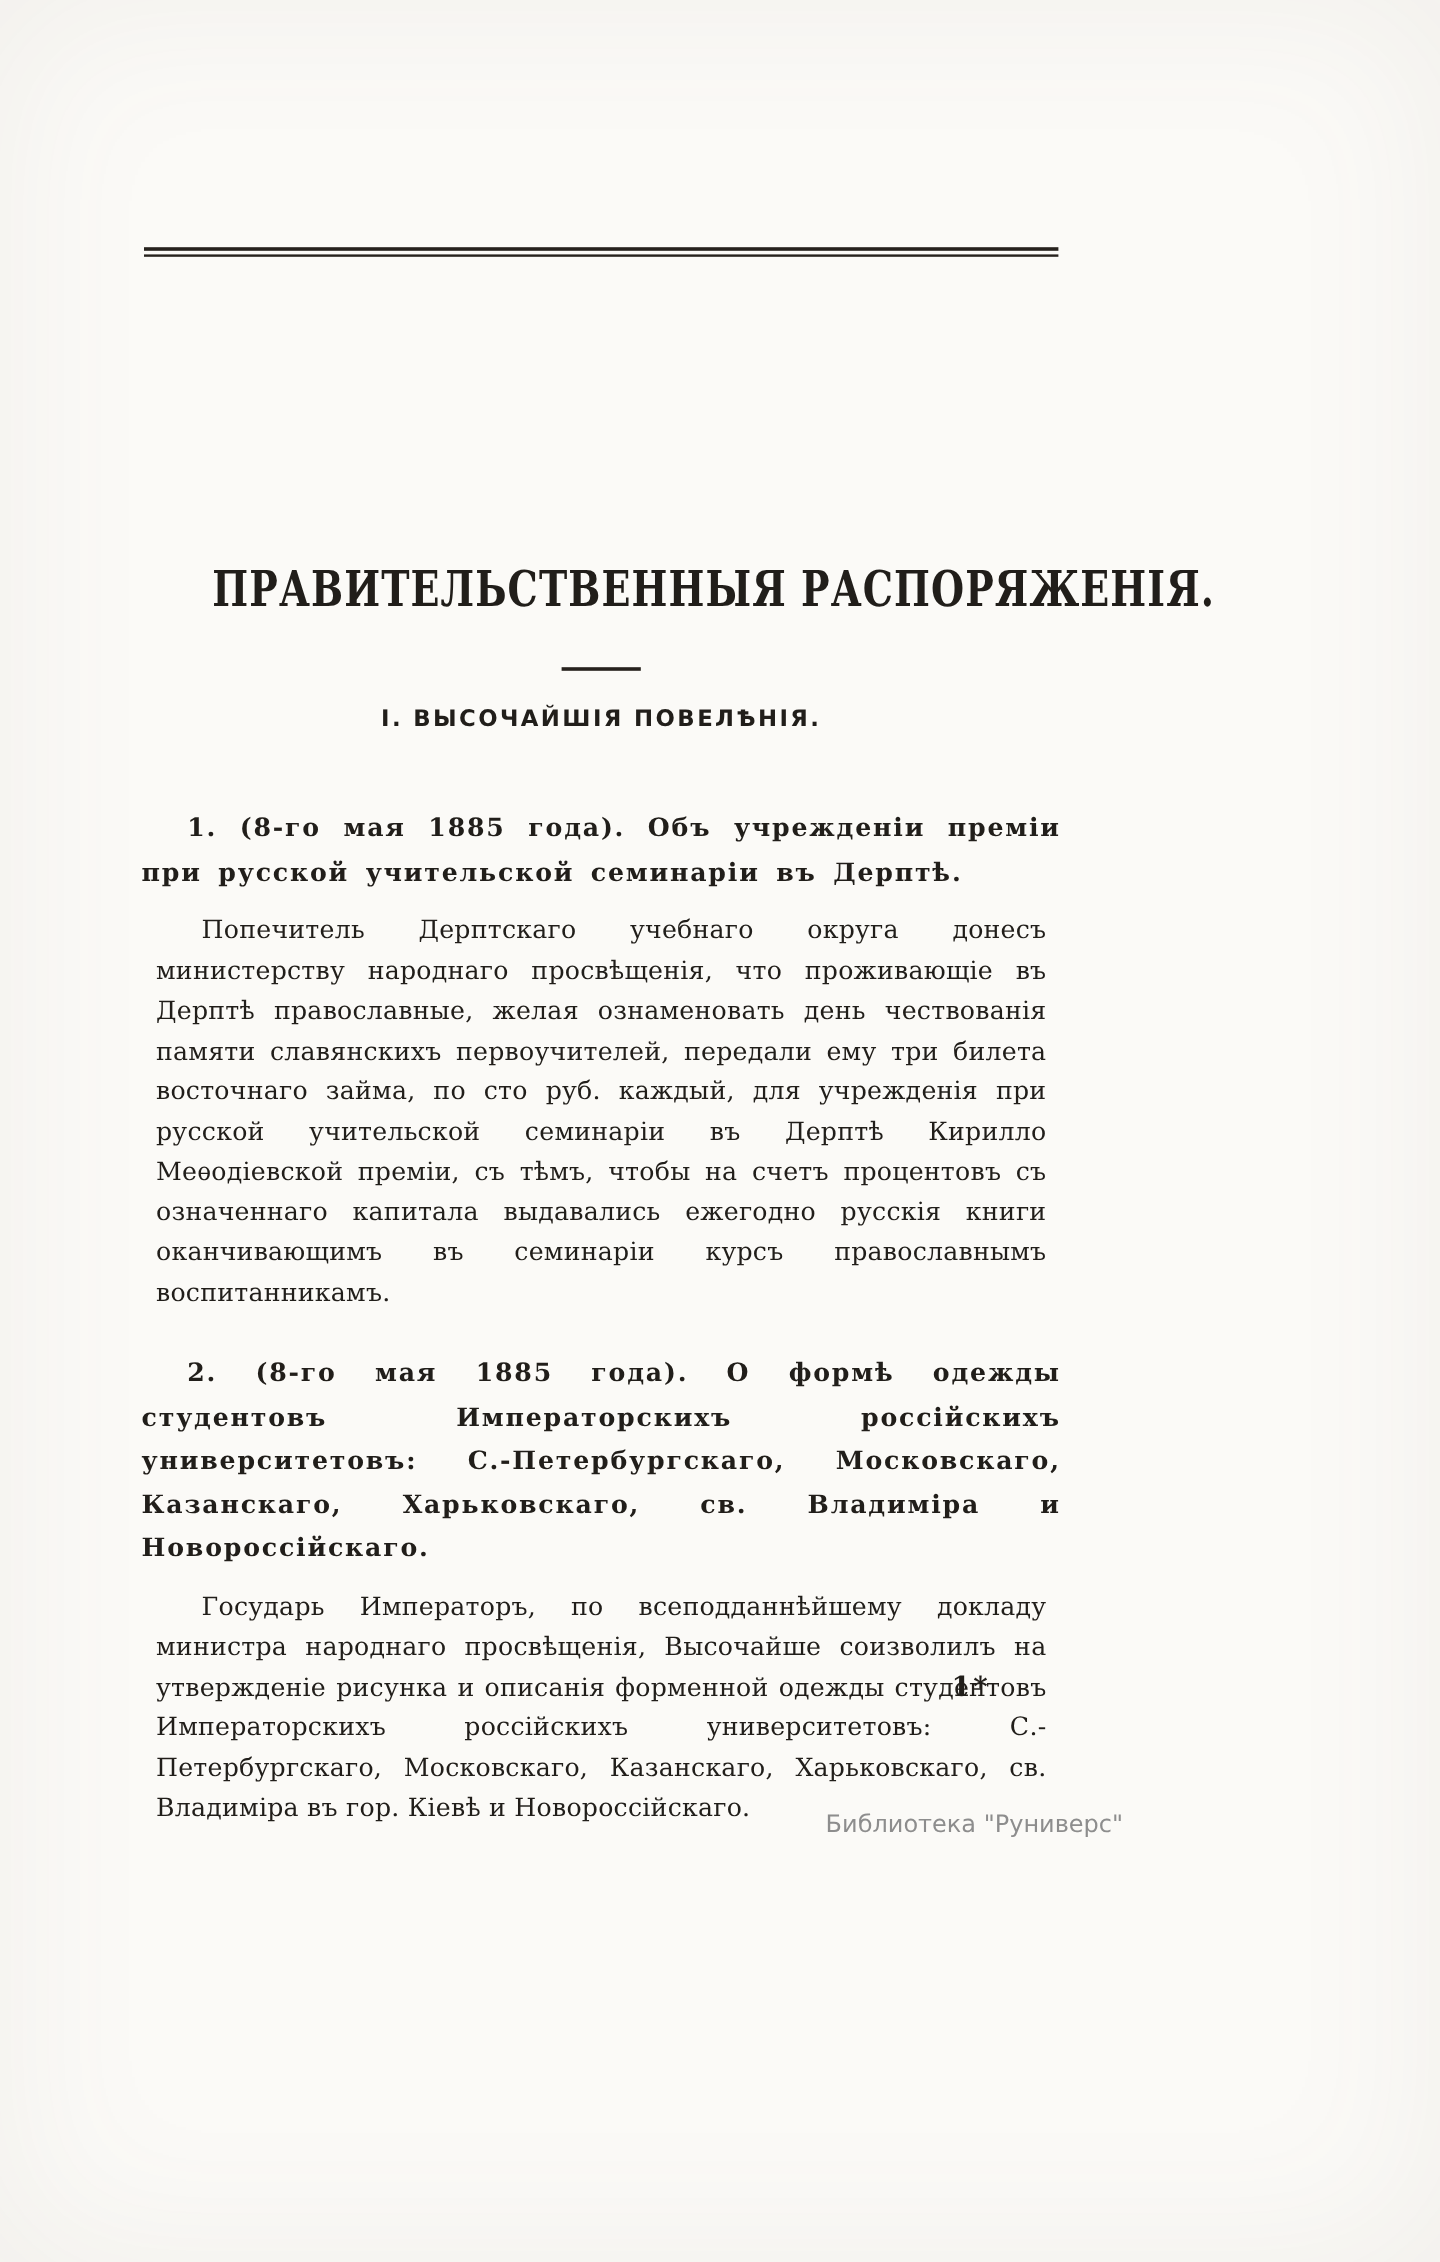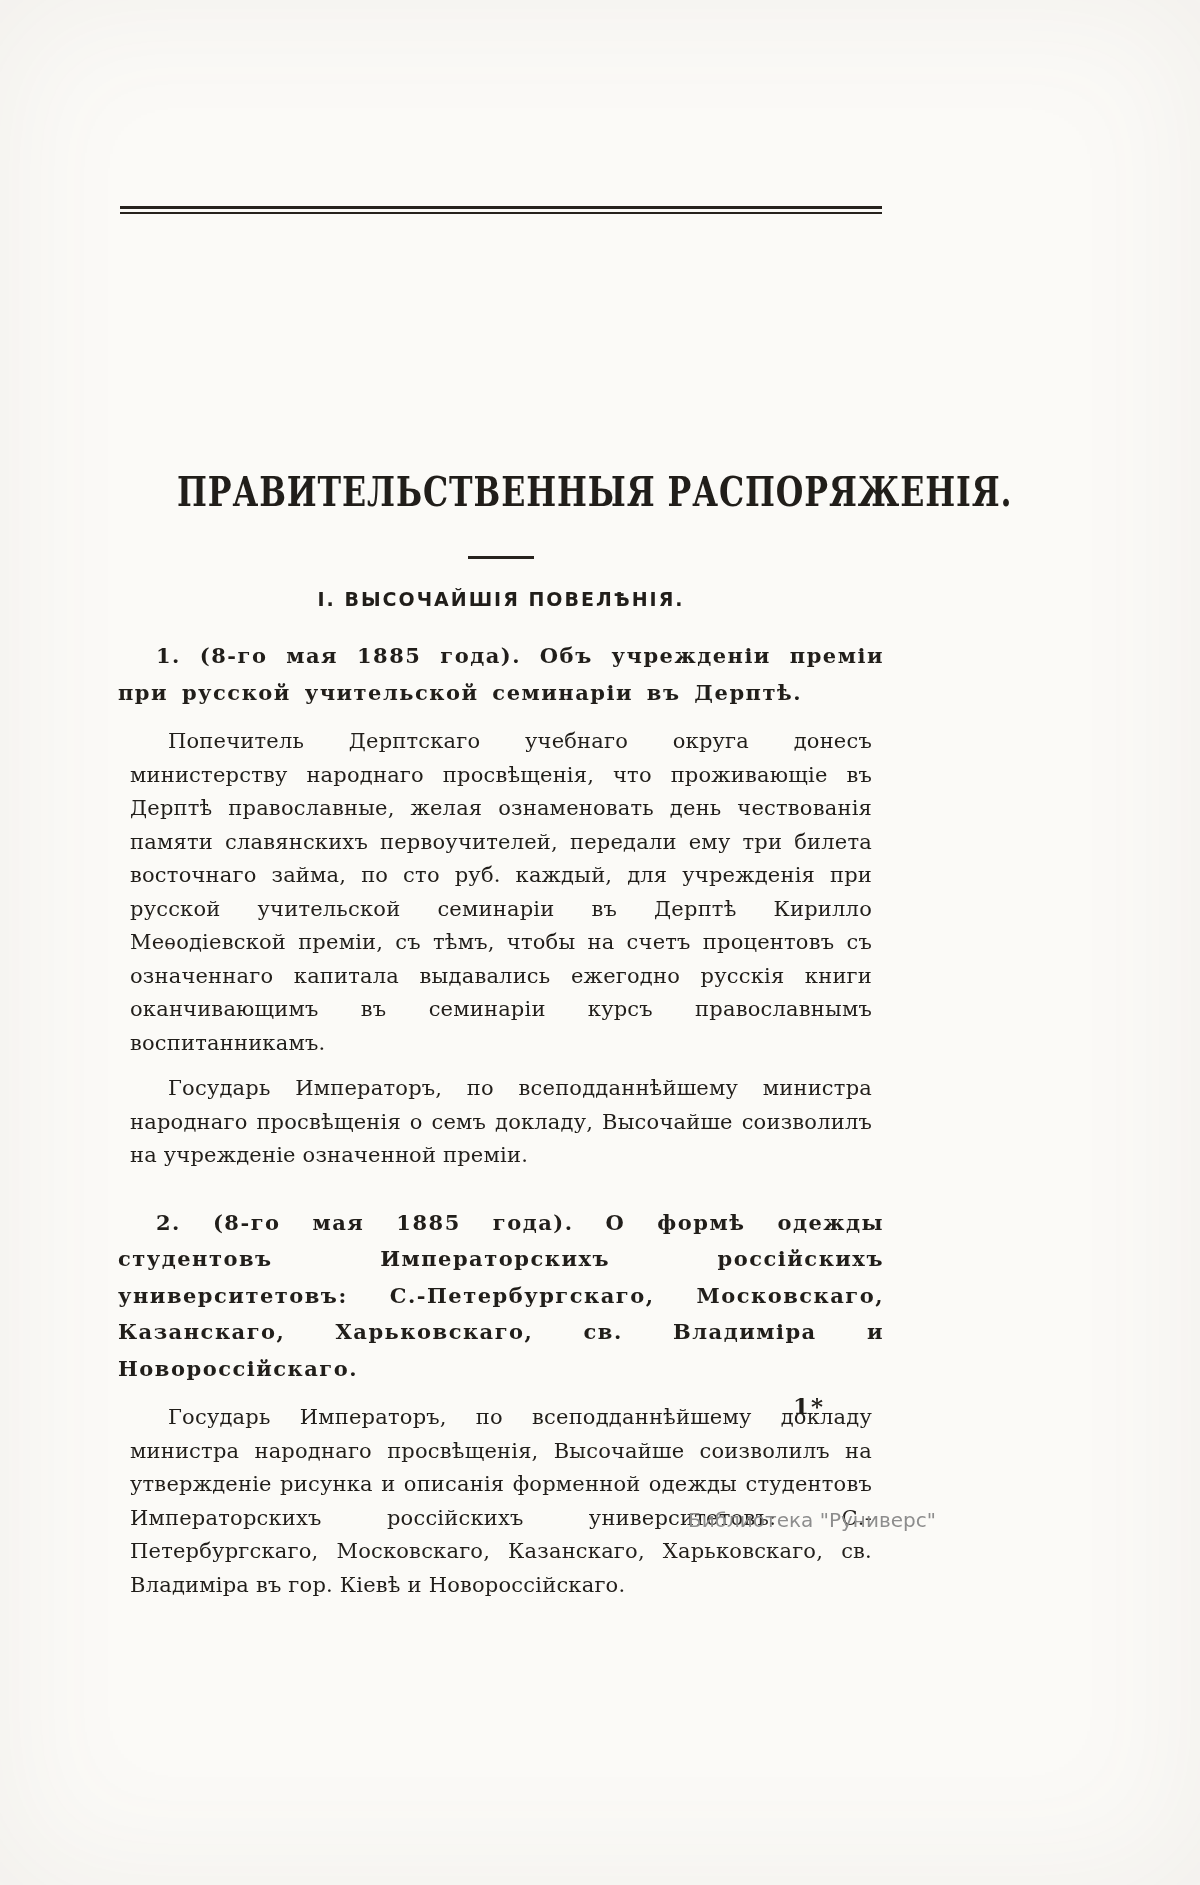--- a/index.html
+++ b/index.html
@@ -61,21 +61,21 @@
     width: 762px;
     text-align: center;
     font-family: "DejaVu Sans", "Liberation Sans", sans-serif;
     font-size: 19px;
     font-weight: bold;
     letter-spacing: 2px;
   }
   .content {
     position: absolute;
     left: 118px;
-    top: 638px;
+    top: 672px;
     width: 766px;
     font-size: 21px;
     line-height: 33.5px;
     text-align: justify;
     letter-spacing: 0.2px;
   }
   .content p { margin: 12px; }
   .decree-heading {
     font-weight: bold;
     letter-spacing: 1.5px;
@@ -122,21 +122,20 @@
     <div class="line"></div>
   </div>
 
   <div class="section-heading">І. ВЫСОЧАЙШІЯ ПОВЕЛѢНІЯ.</div>
 
   <div class="content">
 
     <div class="decree-item">
       <p class="decree-heading">1. (8-го мая 1885 года). Объ учрежденіи преміи при русской учительской семинаріи въ Дерптѣ.</p>
       <p class="decree-paragraph">Попечитель Дерптскаго учебнаго округа донесъ министерству народнаго просвѣщенія, что проживающіе въ Дерптѣ православные, желая ознаменовать день чествованія памяти славянскихъ первоучителей, передали ему три билета восточнаго займа, по сто руб. каждый, для учрежденія при русской учительской семинаріи въ Дерптѣ Кирилло Меѳодіевской преміи, съ тѣмъ, чтобы на счетъ процентовъ съ означеннаго капитала выдавались ежегодно русскія книги оканчивающимъ въ семинаріи курсъ православнымъ воспитанникамъ.</p>
-      <p class="decree-paragraph">Государь Императоръ, по всеподданнѣйшему министра народнаго просвѣщенія о семъ докладу, Высочайше соизволилъ на учрежденіе означенной преміи.</p>
     </div>
 
     <div class="decree-item">
       <p class="decree-heading">2. (8-го мая 1885 года). О формѣ одежды студентовъ Императорскихъ россійскихъ университетовъ: С.-Петербургскаго, Московскаго, Казанскаго, Харьковскаго, св. Владиміра и Новороссійскаго.</p>
       <p class="decree-paragraph">Государь Императоръ, по всеподданнѣйшему докладу министра народнаго просвѣщенія, Высочайше соизволилъ на утвержденіе рисунка и описанія форменной одежды студентовъ Императорскихъ россійскихъ университетовъ: С.-Петербургскаго, Московскаго, Казанскаго, Харьковскаго, св. Владиміра въ гор. Кіевѣ и Новороссійскаго.</p>
     </div>
 
   </div>
 
   <div class="page-mark">1*</div>

